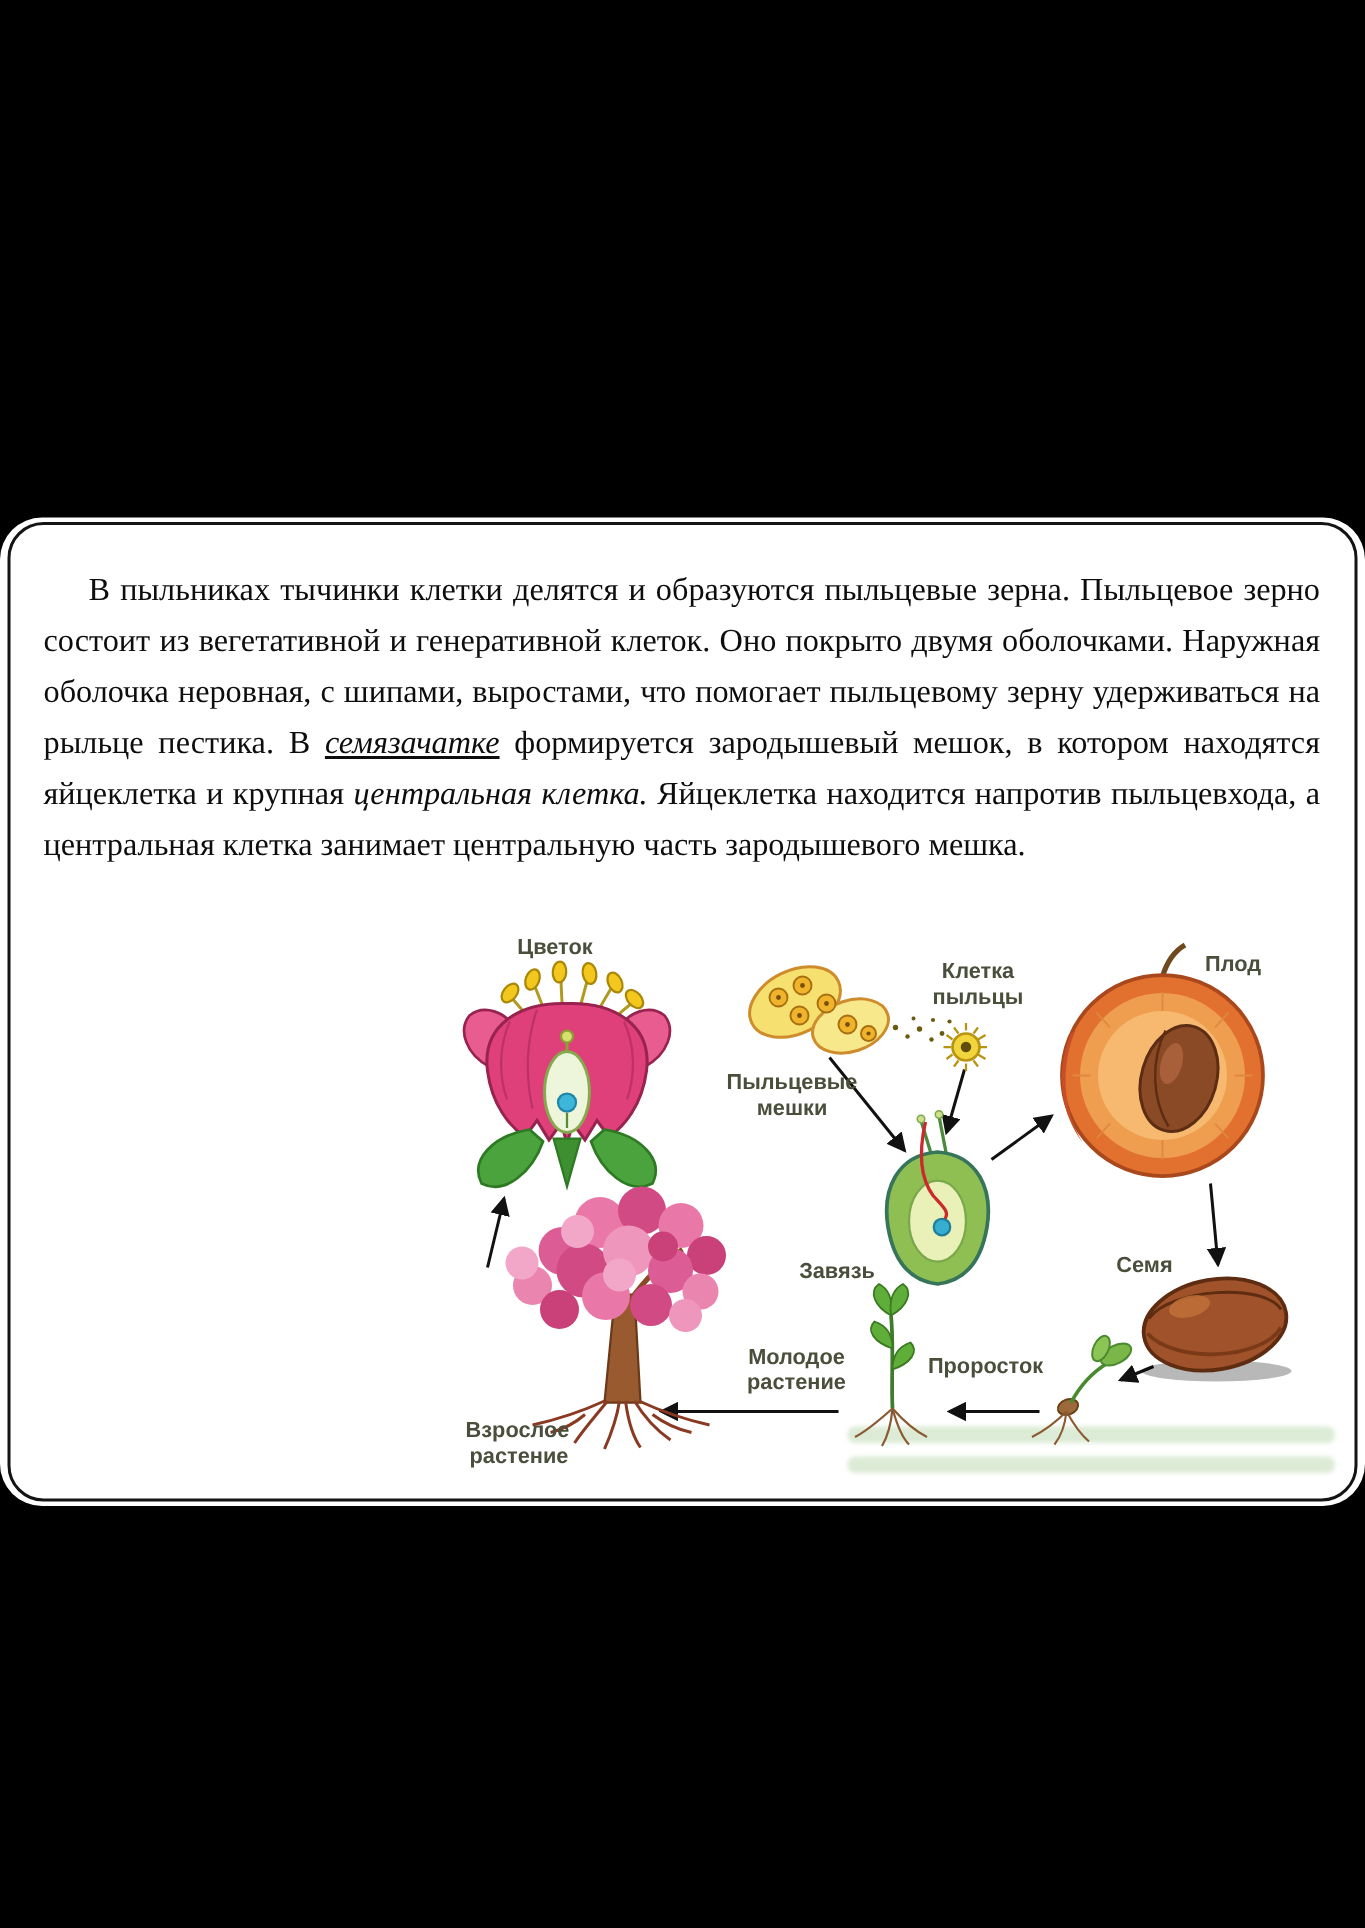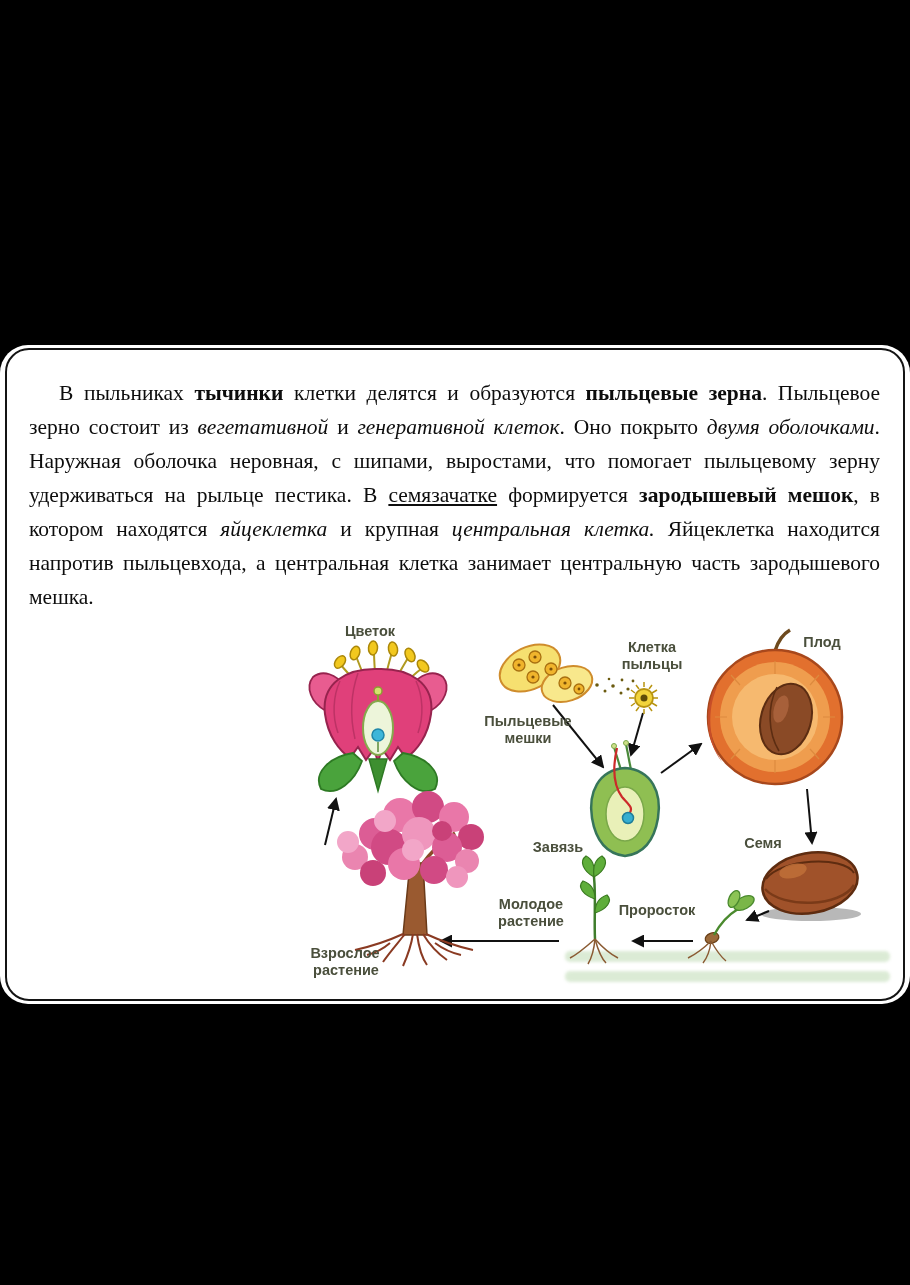--- a/index.html
+++ b/index.html
@@ -6,23 +6,23 @@
   .page{position:relative;width:910px;height:1285px;background:#000;overflow:hidden;
         font-family:"Liberation Serif", serif;}
   .slide{position:absolute;top:345px;left:0;width:910px;height:659px;
          background:#ffffff;border-radius:28px;}
   .slide-frame{position:absolute;top:3px;left:5px;right:5px;bottom:3px;
                border:2.5px solid #141414;border-radius:24px;pointer-events:none;}
   .paragraph{position:absolute;top:9px;left:29px;width:851px;
              font-size:21.5px;line-height:34px;color:#0d0d0d;
              text-align:justify;text-indent:30px;}
   .seg-n{font-weight:normal;margin-top:21px;}
-  .seg-b{font-weight:bold;}
-  .seg-i{font-style:italic;}
-  .seg-u{text-decoration:underline;}
+  .seg-b{font-weight:normal;}
+  .seg-i{}
+  .seg-u{text-decoration:underline;font-style:italic;}
   .seg-bi{font-weight:normal;font-style:italic;}
   .diagram{position:absolute;left:295px;top:276px;width:600px;height:380px;}
   .diagram-label{font-family:"Liberation Sans", sans-serif;font-weight:700;
                  font-size:14.5px;fill:#4a4f3c;}
   .watermark{position:absolute;left:565px;top:606px;width:325px;height:46px;
              opacity:0.30;filter:blur(1.5px);}
   .watermark .wline{height:11px;margin-bottom:9px;border-radius:5px;
                     background:#8cbf78;}
 </style>
 </head>

